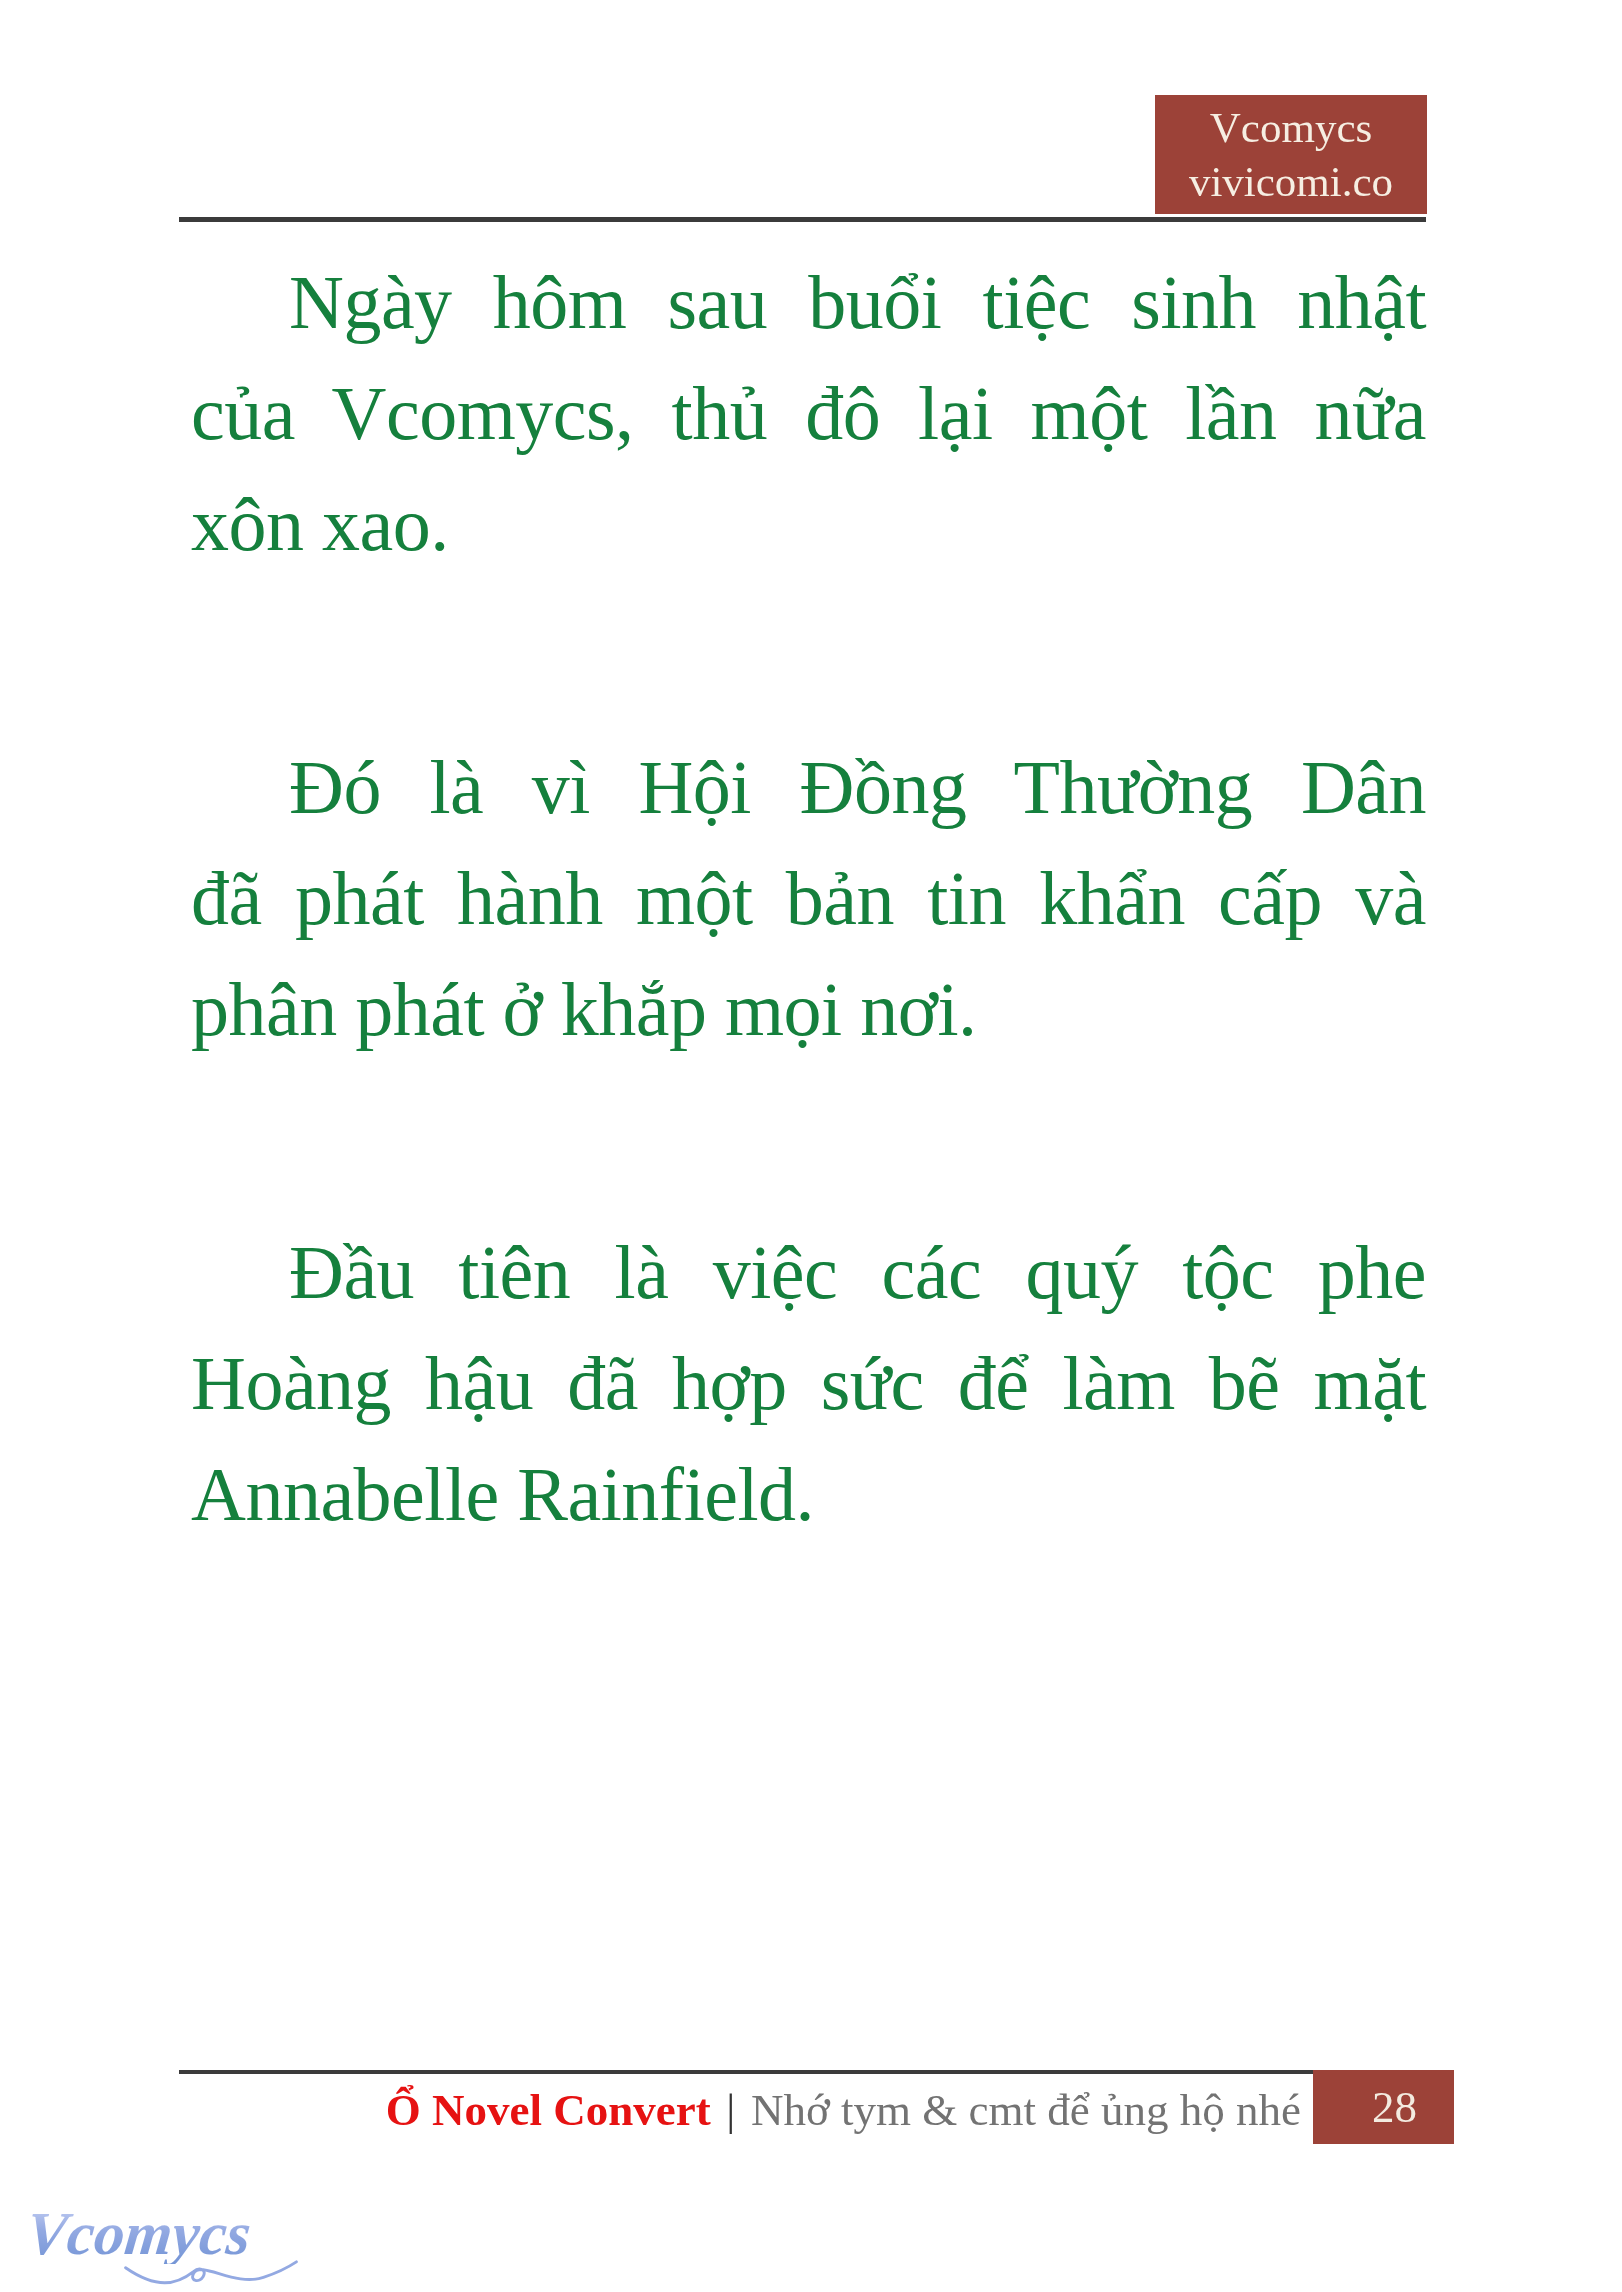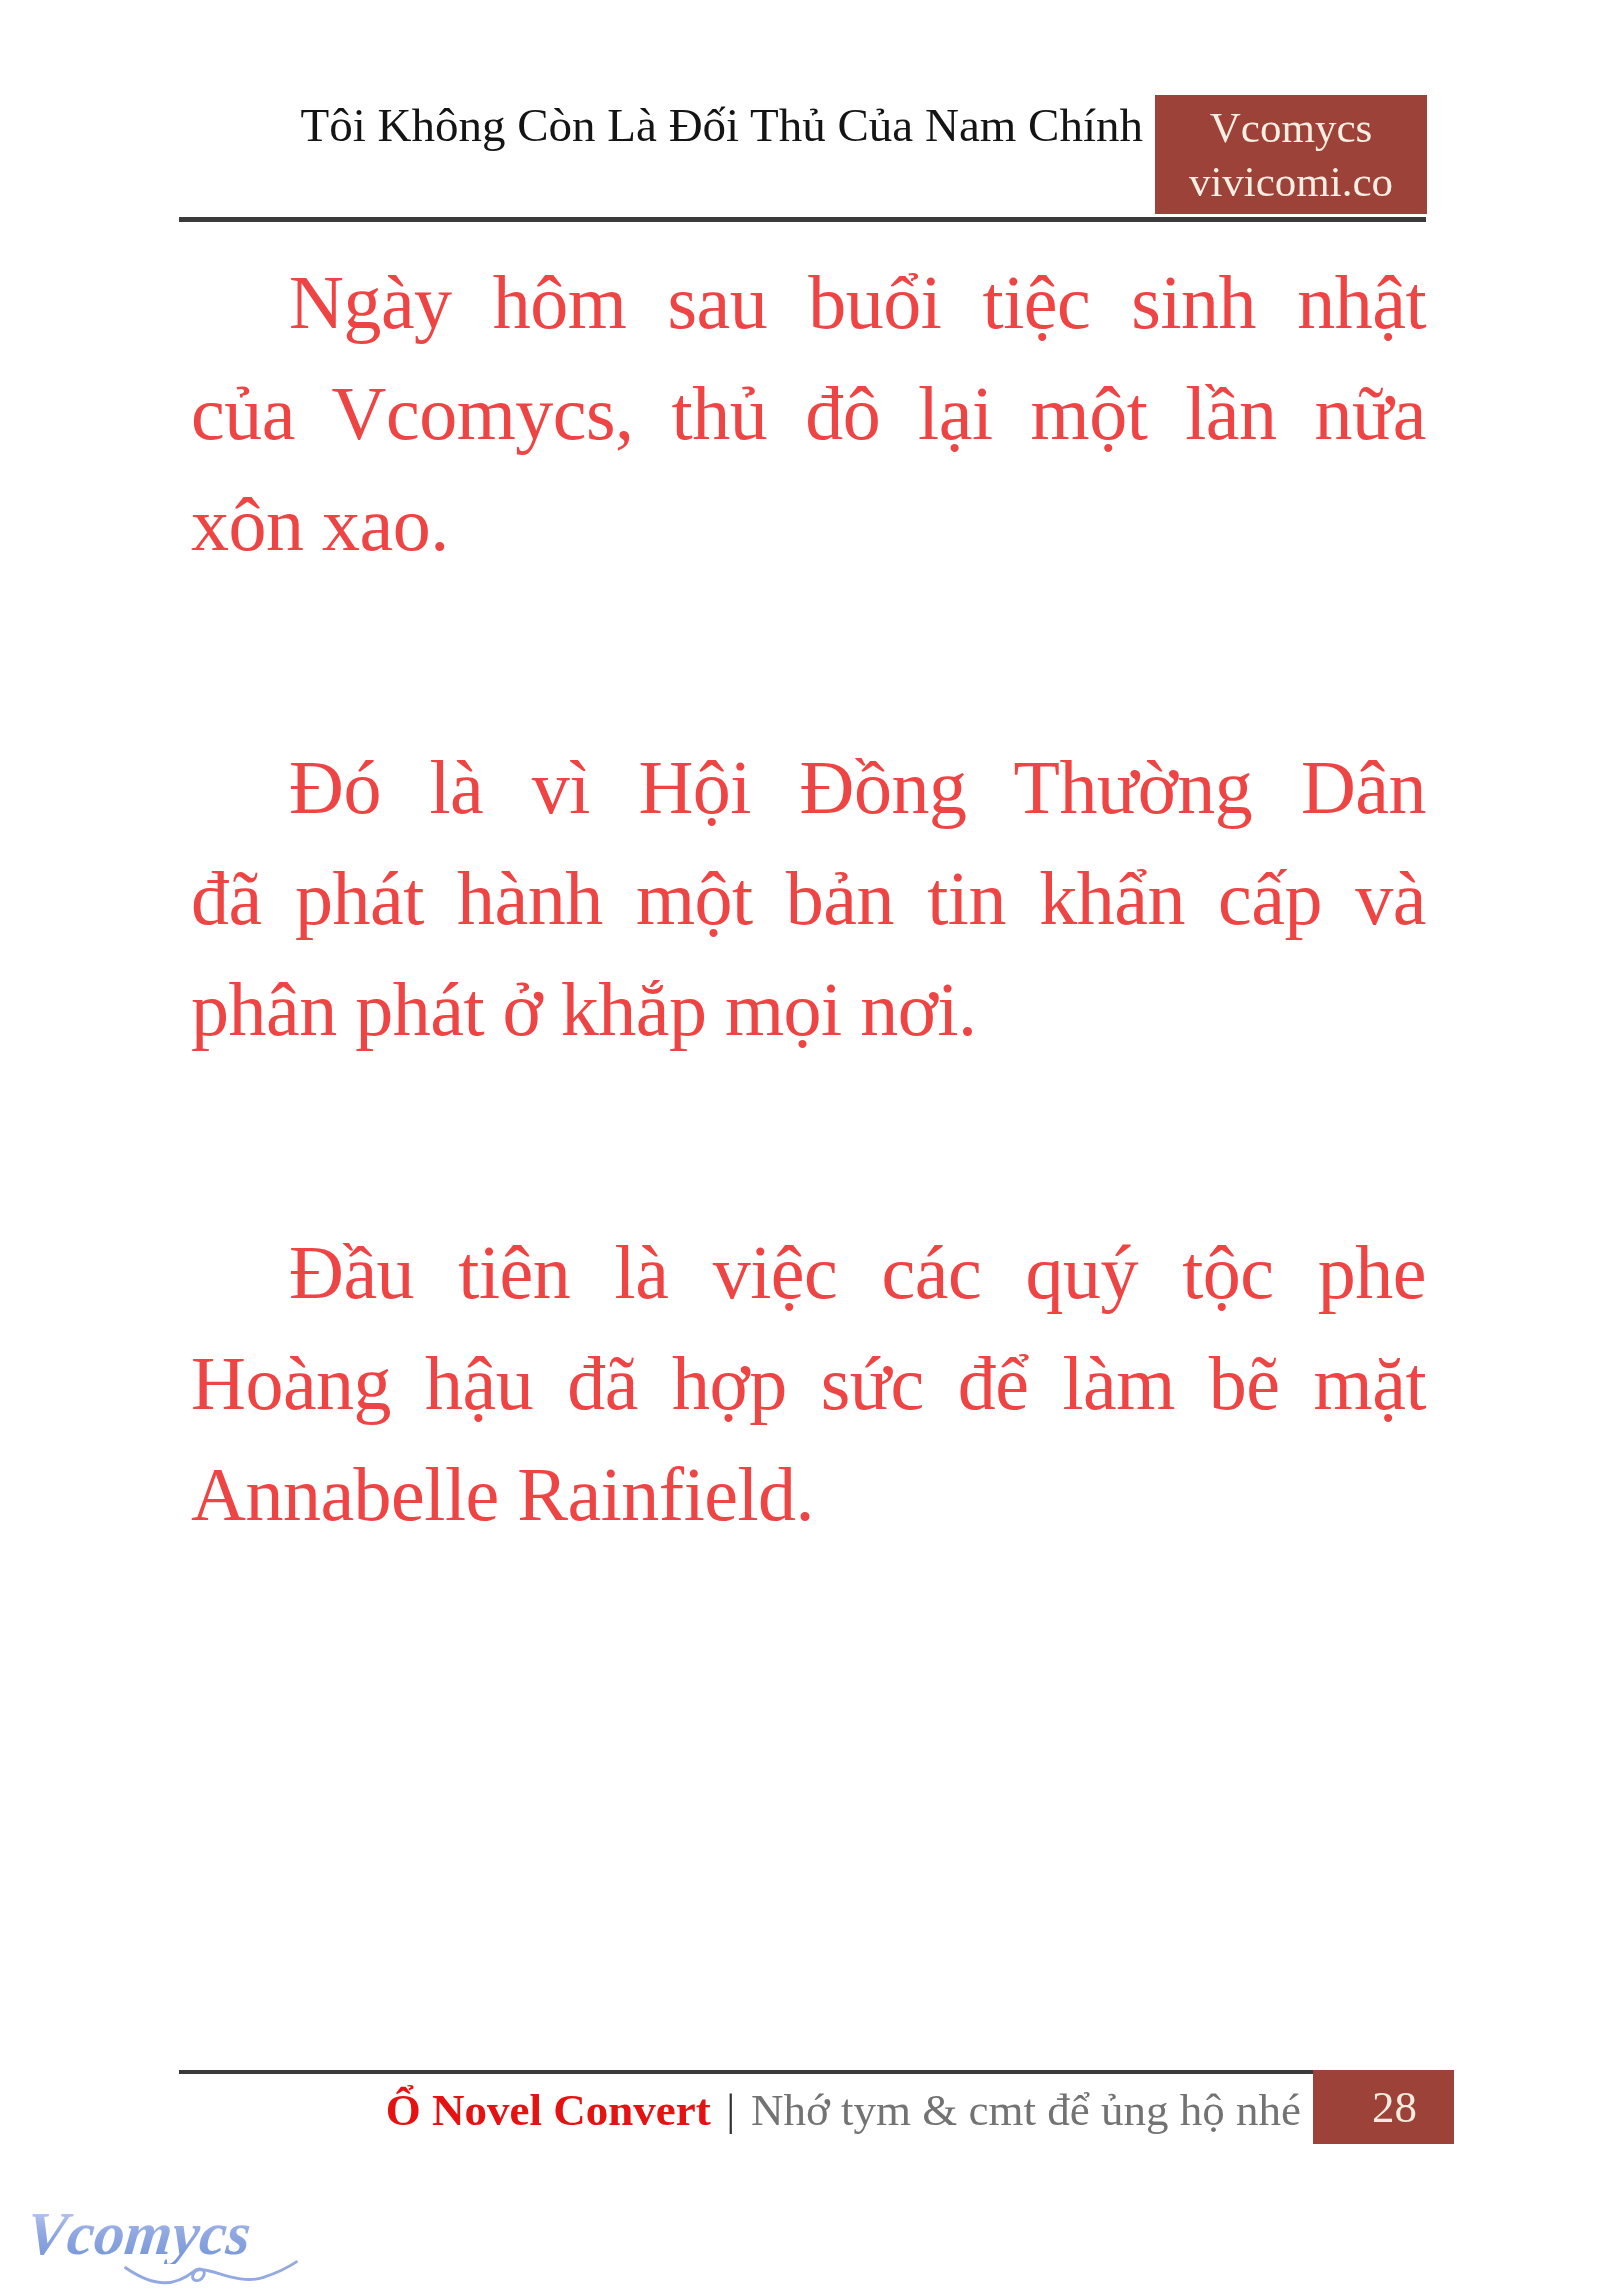--- a/index.html
+++ b/index.html
@@ -25,21 +25,21 @@
     display:flex;flex-direction:column;justify-content:center;align-items:center;
     font-size:43px;line-height:54px;
   }
   .header-rule{
     position:absolute;left:179px;top:217px;width:1247px;height:4.9px;
     background:#3b3b3b;
   }
   
   .body-text{
     position:absolute;left:191px;top:247px;width:1235px;
-    font-size:76px;line-height:111px;color:#ef4444;
+    font-size:76px;line-height:111px;color:#15803d;
     letter-spacing:-0.5px;
   }
   .para{margin:0 0 152px 0;}
   .para:last-child{margin-bottom:0;}
   .line{min-height:111px;}
   .line.justify{text-align:justify;text-align-last:justify;text-justify:inter-word;}
   .line.last{text-align:left;text-align-last:left;}
   .line.indent{text-indent:98px;}
   
   .footer-rule{
@@ -76,21 +76,20 @@
     display:inline-block;
   }
   .watermark-flourish{position:absolute;left:90px;top:55px;}
 </style>
 </head>
 <body>
 
 <div class="page">
 
   <div class="header-titles">
-    <div>Tôi Không Còn Là Đối Thủ Của Nam Chính</div>
   </div>
   <div class="brand-box">
     <div>Vcomycs</div>
     <div>vivicomi.co</div>
   </div>
   <div class="header-rule"></div>
 
   <div class="body-text">
     <div class="para">
       <div class="line justify indent">Ngày hôm sau buổi tiệc sinh nhật</div>

